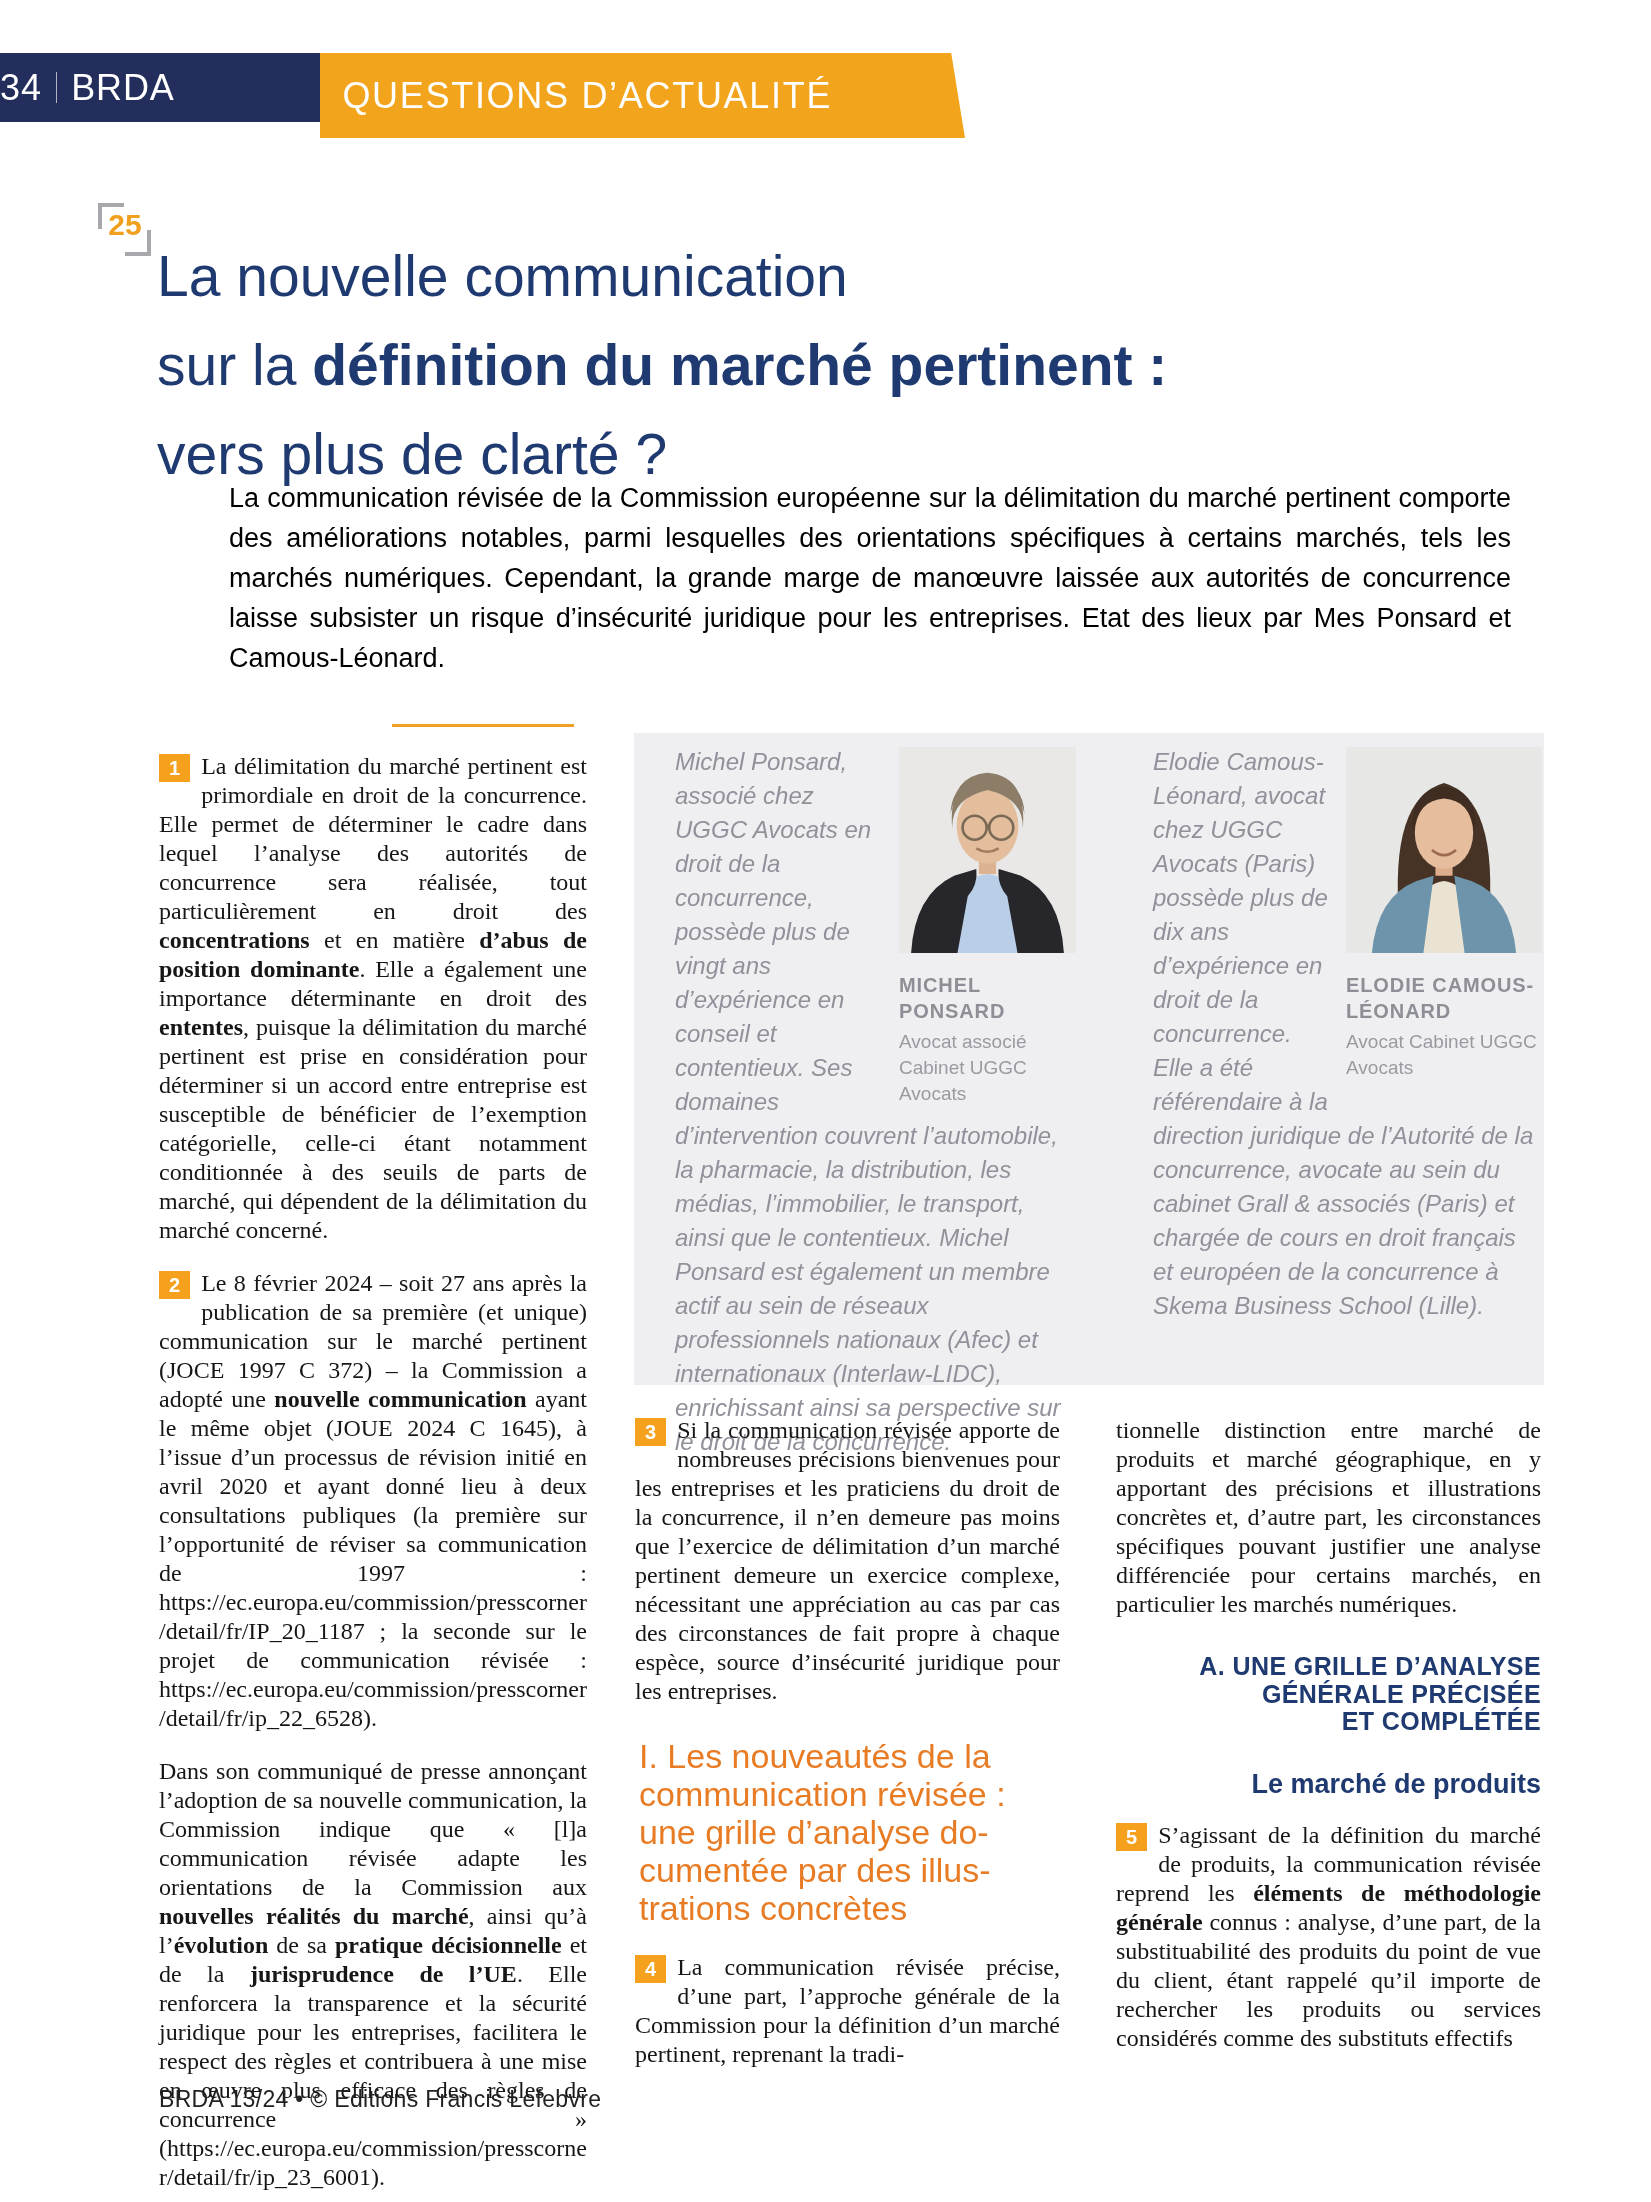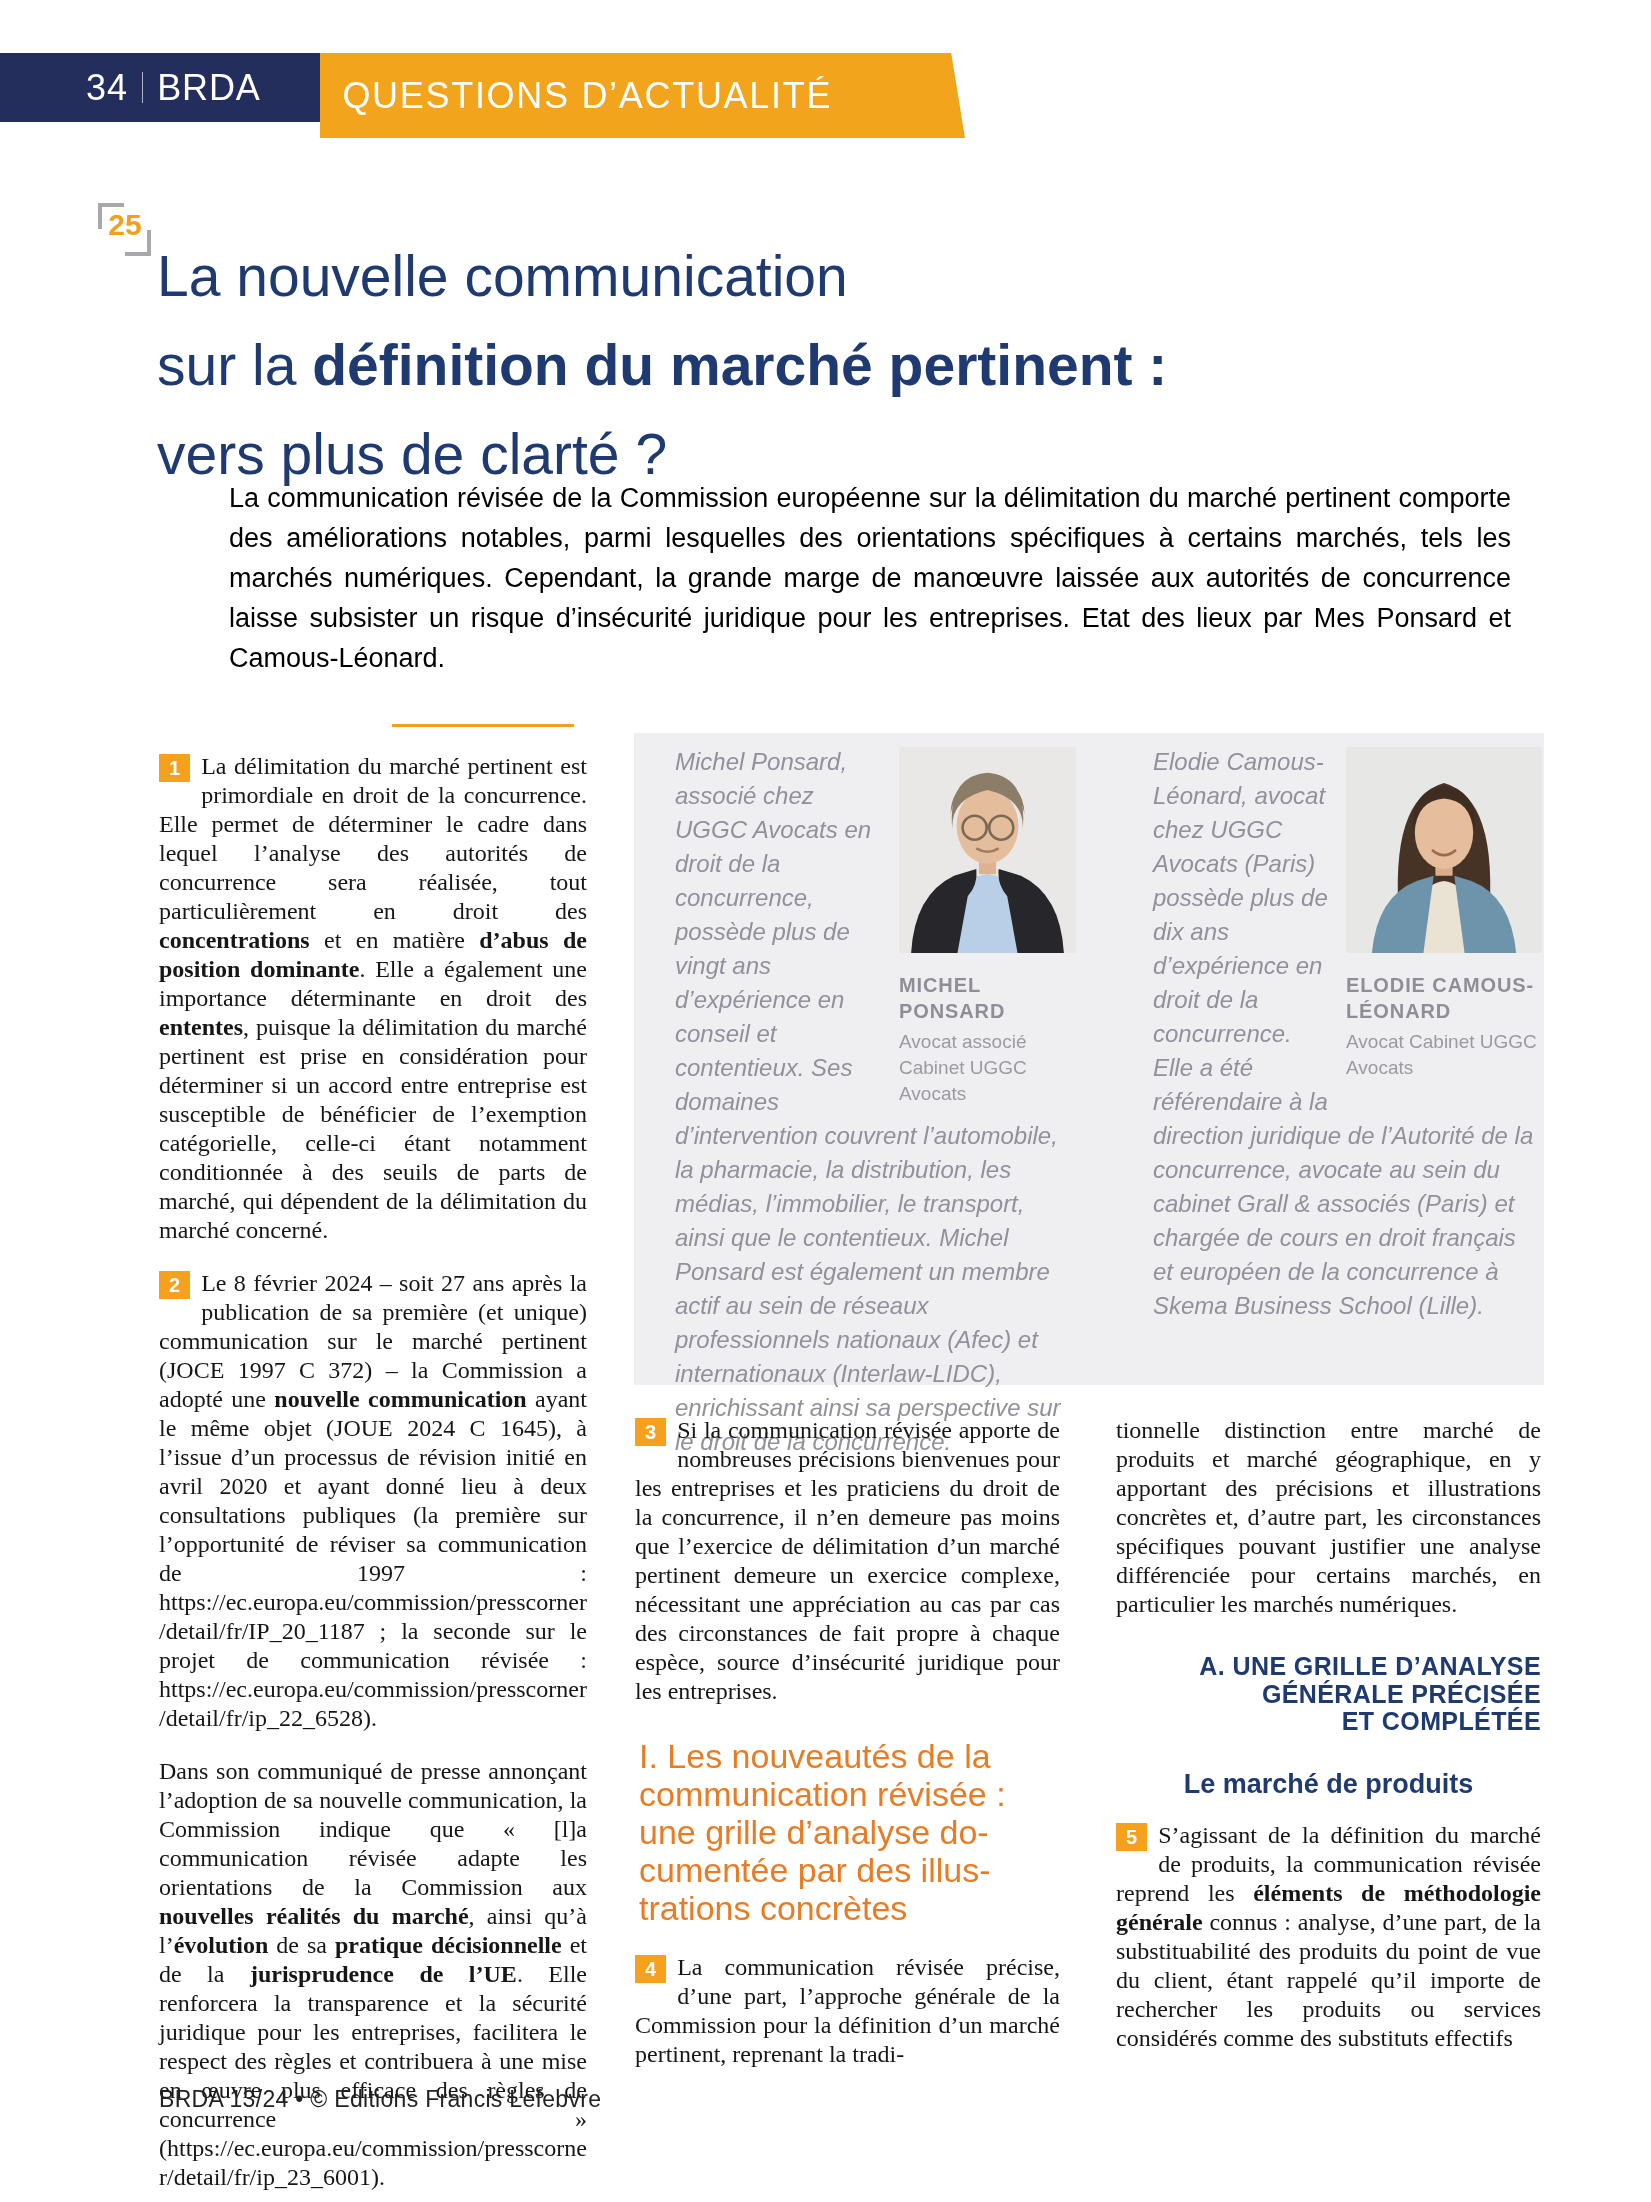--- a/index.html
+++ b/index.html
@@ -1,21 +1,21 @@
 <!DOCTYPE html>
 <html style="font-size:13.8px"><head>
 <meta charset="utf-8">
 <style>
   html,body{margin:0;padding:0;background:#ffffff;}
   #page{position:relative;width:1652px;height:2203px;background:#ffffff;overflow:hidden;
         font-family:"Liberation Sans",sans-serif;}
 
   
   .band-navy{position:absolute;left:0;top:53px;width:320px;height:69px;background:#232e5c;
-             display:flex;align-items:center;box-sizing:border-box;padding-left:86px;}
+             display:flex;align-items:center;box-sizing:border-box;}
   .band-navy .pg{color:#ffffff;font-size:36px;letter-spacing:0.9px;}
   .band-navy .sep{display:inline-block;width:1.7px;height:31px;background:#aeb3c6;margin:0 13.8px;}
   .band-orange{position:absolute;left:320px;top:53px;width:645px;height:85px;background:#f2a51c;
                clip-path:polygon(0 0,calc(100% - 13.8px) 0,100% 100%,0 100%);
                display:flex;align-items:center;box-sizing:border-box;padding-left:22.4px;}
   .band-orange .sec{color:#ffffff;font-size:36px;letter-spacing:1.7px;}
 
   
   .art-num{position:absolute;left:98px;top:203px;width:53px;height:53px;}
   .art-num .c-tl{position:absolute;left:0;top:0;width:22.4px;height:22.4px;
@@ -53,21 +53,21 @@
   .col-2{left:635px;top:1416px;width:425px;}
   .col-3{left:1116px;top:1416px;width:425px;}
   .badge{float:left;width:31px;height:28px;background:#f5a11d;color:#ffffff;
          font-family:"Liberation Sans",sans-serif;font-weight:700;font-size:20px;line-height:28px;
          text-align:center;margin:1.7px 11.2px 1.7px 0;}
   .h-orange{font-family:"Liberation Sans",sans-serif;font-weight:400;font-size:34px;line-height:38px;
             color:#e87c25;text-align:left;margin:31px 0 26px 4px;}
   .h-blue{font-family:"Liberation Sans",sans-serif;font-weight:700;font-size:25px;line-height:27.5px;
           color:#1e3a70;text-align:right;margin:34px 0 0 0;letter-spacing:0.4px;}
   .h-sub{font-family:"Liberation Sans",sans-serif;font-weight:700;font-size:27px;line-height:29px;
-         color:#1e3a70;text-align:center;margin:34px 0 22.4px 0;}
+         color:#1e3a70;text-align:right;margin:34px 0 22.4px 0;}
 
   
   .footer{position:absolute;left:159px;top:2086px;font-size:23px;color:#222222;letter-spacing:0.3px;}
 </style>
 </head>
 <body>
 
 <div id="page">
 
   <div class="band-navy">

